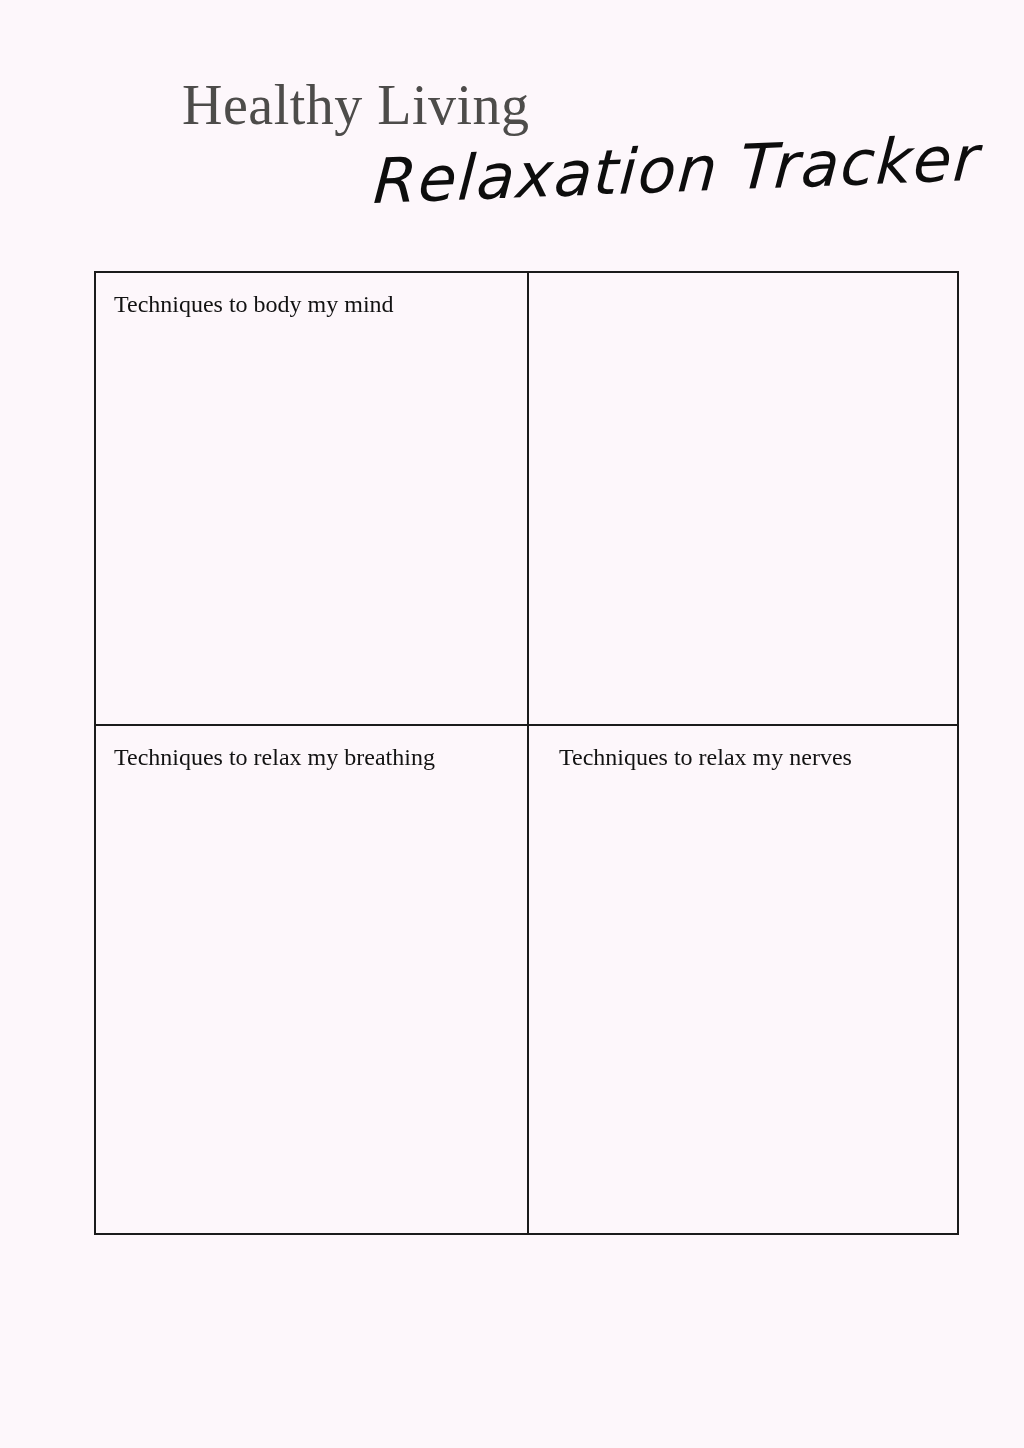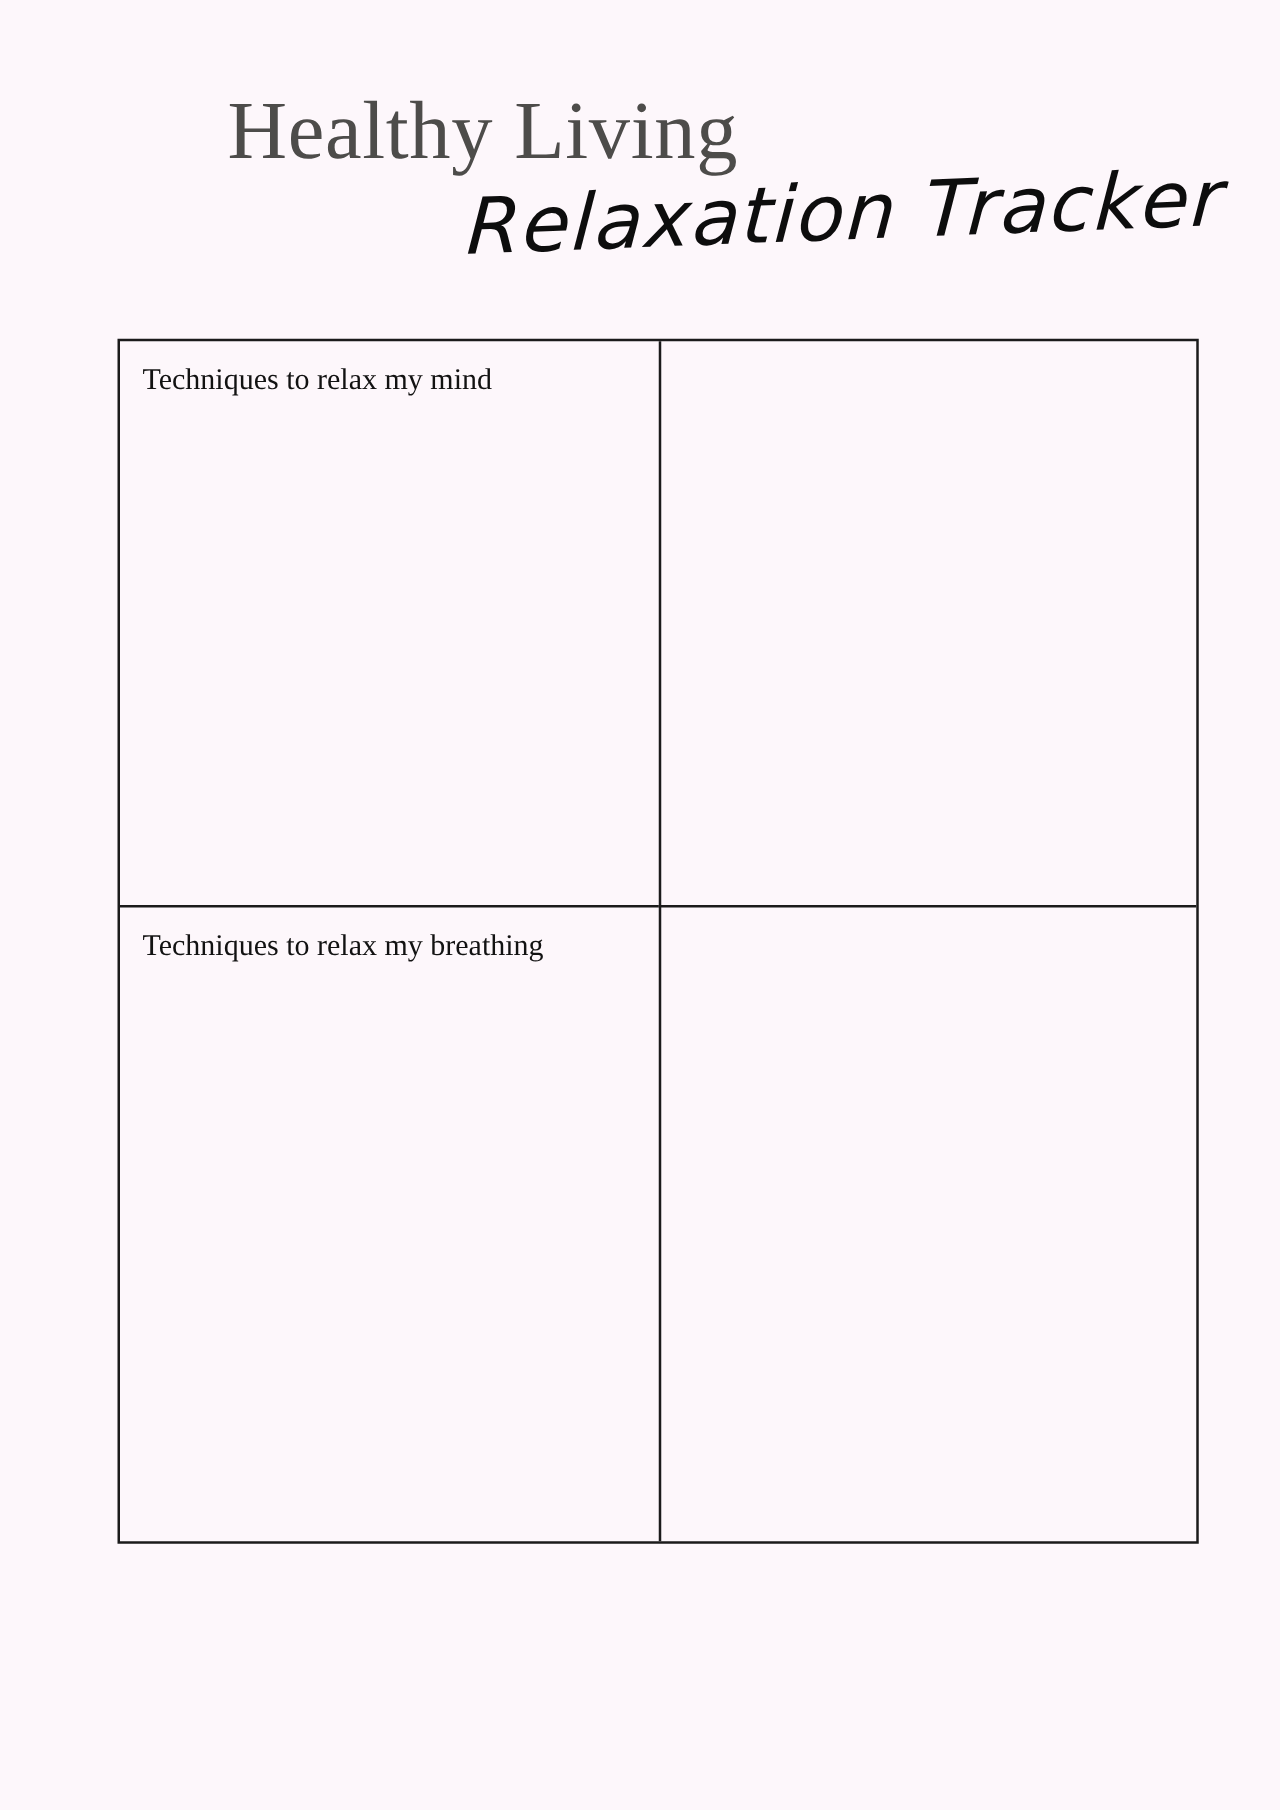--- a/index.html
+++ b/index.html
@@ -31,21 +31,21 @@
     top: 0;
     width: 1024px;
     height: 262px;
   }
 
   .title-main {
     position: absolute;
     left: 182px;
     top: 62px;
     font-family: "Liberation Serif", "DejaVu Serif", serif;
-    font-size: 66px;
+    font-size: 56px;
     line-height: 86px;
     font-weight: 400;
     color: #4d4c4a;
     letter-spacing: 0.5px;
     white-space: nowrap;
   }
 
   .title-script {
     position: absolute;
     left: 374px;
@@ -120,32 +120,33 @@
 <div class="page">
 
   <div class="header">
     <div class="title-main">Healthy Living</div>
     <div class="title-script">Relaxation Tracker</div>
   </div>
 
   <div class="tracker-grid">
 
     <div class="cell col-left row-top">
-      <div class="cell-label">Techniques to relax my mind</div>
+      <div class="cell-label">Techniques to body my mind</div>
       <div class="cell-writing-area"></div>
     </div>
 
     <div class="cell col-right row-top">
       <div class="cell-writing-area"></div>
     </div>
 
     <div class="cell col-left row-bottom">
       <div class="cell-label">Techniques to relax my breathing</div>
       <div class="cell-writing-area"></div>
     </div>
 
     <div class="cell col-right row-bottom">
+      <div class="cell-label">Techniques to relax my nerves</div>
       <div class="cell-writing-area"></div>
     </div>
 
   </div>
 
 </div>
 
 </body></html>

